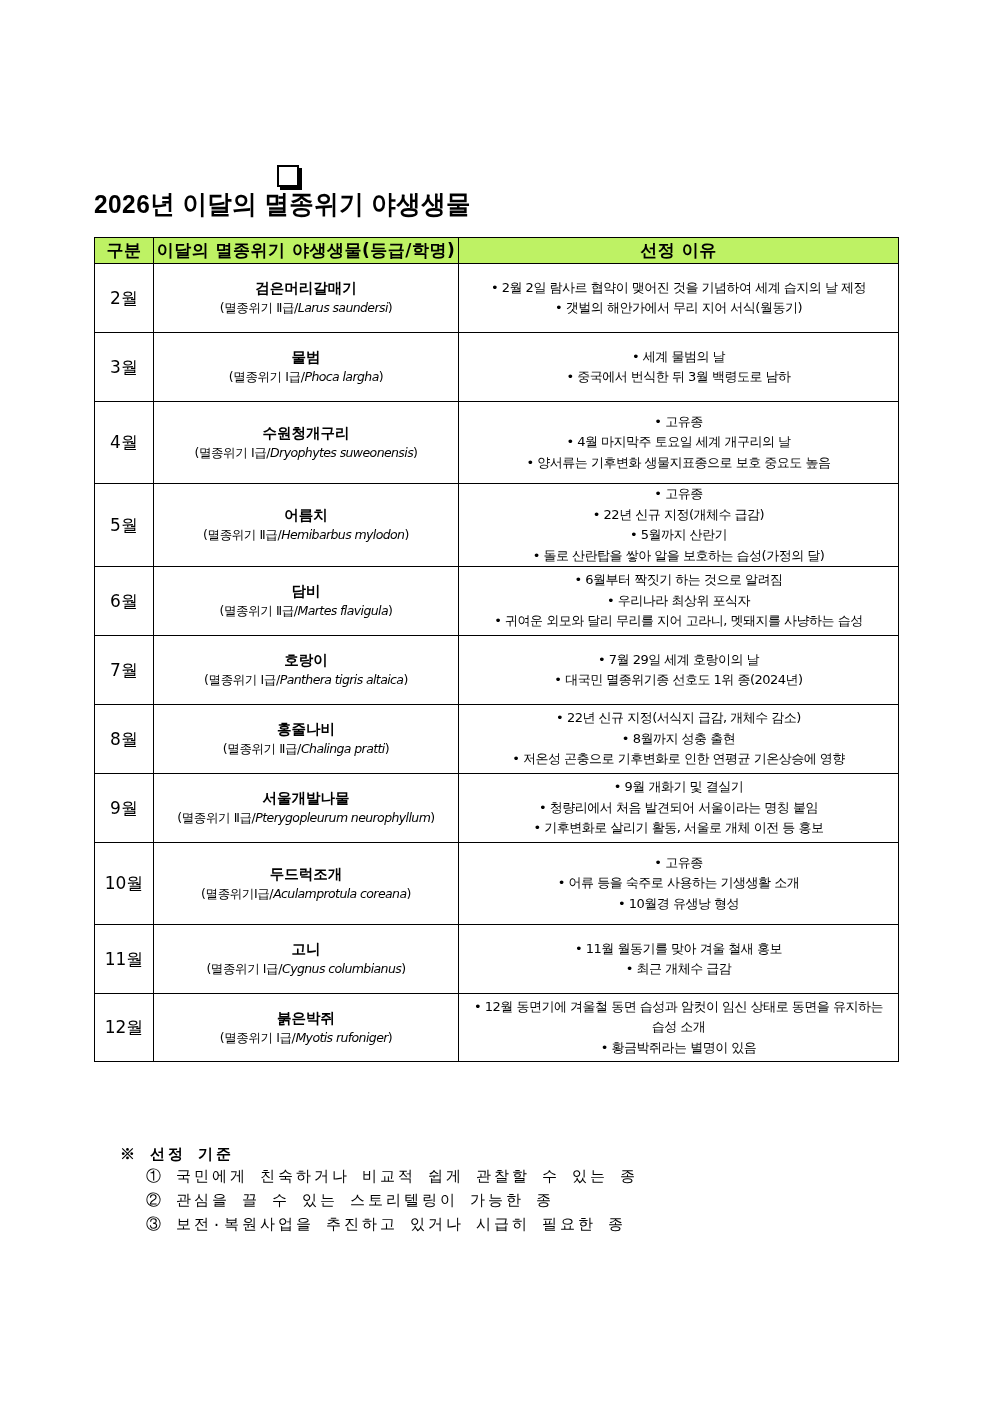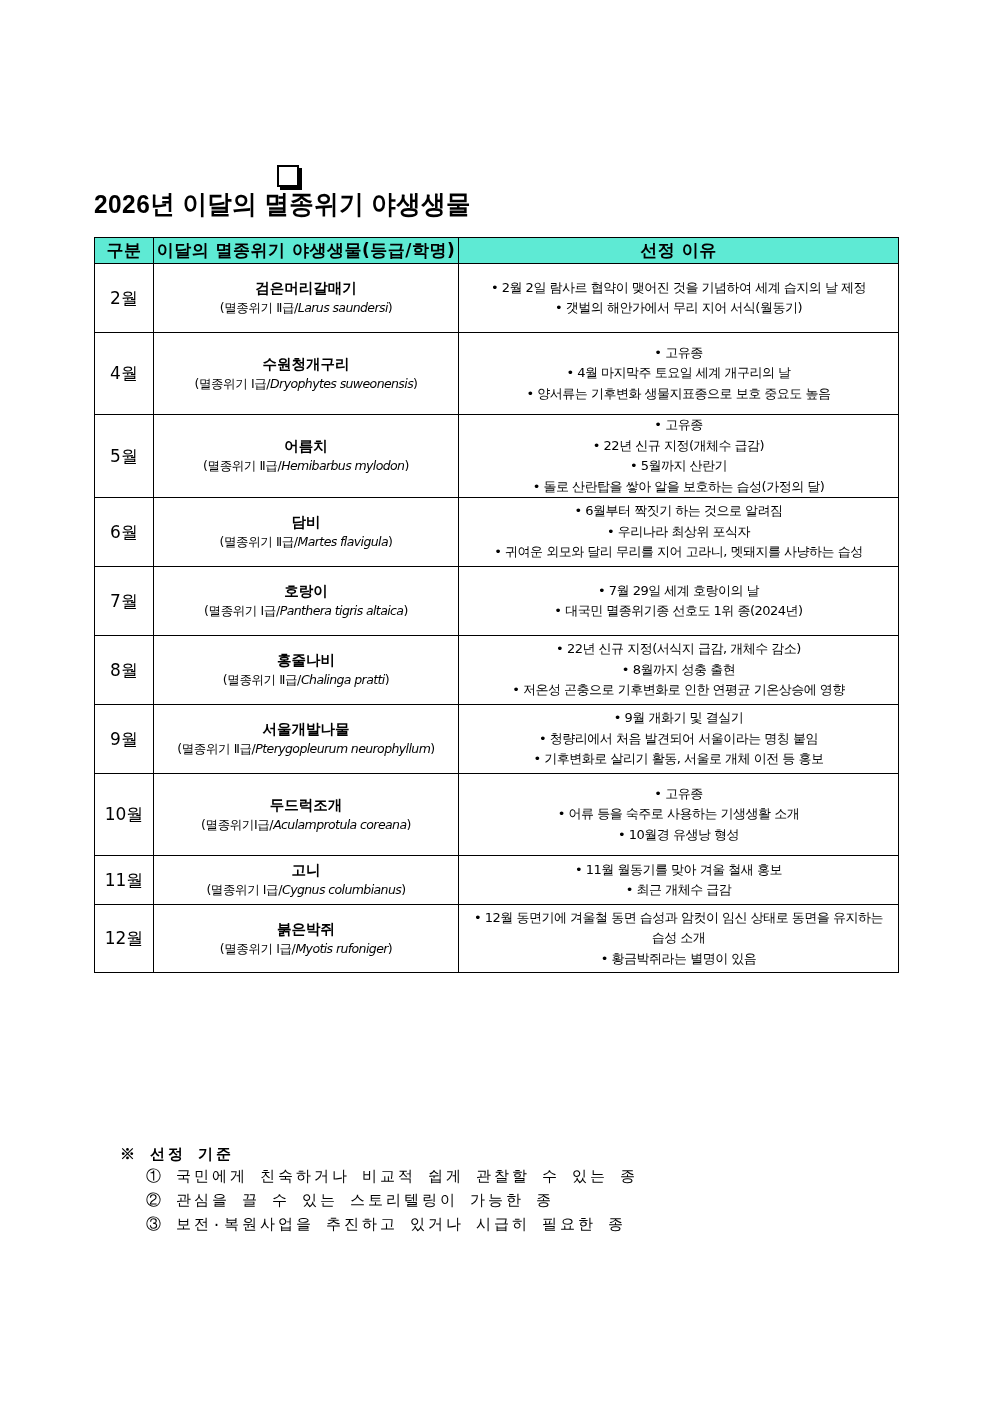--- a/index.html
+++ b/index.html
@@ -20,21 +20,21 @@
   .title .text { transform: scaleX(0.94); transform-origin: left center; white-space: nowrap; }
 
   table.main {
     position: absolute; left: 94px; top: 237px;
     width: 804px; border-collapse: collapse; table-layout: fixed;
   }
   table.main td, table.main th {
     border: 1.5px solid #000; padding: 0; text-align: center; vertical-align: middle;
   }
   table.main th {
-    background: #5eead4; font-weight: bold; font-size: 17px; height: 25px;
+    background: #bef264; font-weight: bold; font-size: 17px; height: 25px;
     letter-spacing: 0.5px; white-space: nowrap;
   }
   col.c1 { width: 59px; } col.c2 { width: 305px; } col.c3 { width: 440px; }
   td.month { font-size: 17px; }
   td.species .name { font-weight: bold; font-size: 14.5px; line-height: 20px; }
   td.species .sci { font-size: 12.5px; line-height: 20px; letter-spacing: -0.4px; }
   td.species .sci i { letter-spacing: -0.6px; }
   td.reasons { font-size: 13px; line-height: 20.5px; letter-spacing: -0.5px; }
   td.reasons div { white-space: nowrap; }
   td.reasons .wrap { white-space: normal; padding: 0 8px; }
@@ -72,20 +72,31 @@
         <td class="month">2월</td>
         <td class="species">
           <div class="name">검은머리갈매기</div>
           <div class="sci"><span>(멸종위기 Ⅱ급/</span><i>Larus saundersi</i><span>)</span></div>
         </td>
         <td class="reasons">
           <div>• 2월 2일 람사르 협약이 맺어진 것을 기념하여 세계 습지의 날 제정</div>
           <div>• 갯벌의 해안가에서 무리 지어 서식(월동기)</div>
         </td>
       </tr>
+      <tr style="height: 69px;">
+        <td class="month">3월</td>
+        <td class="species">
+          <div class="name">물범</div>
+          <div class="sci"><span>(멸종위기 Ⅰ급/</span><i>Phoca largha</i><span>)</span></div>
+        </td>
+        <td class="reasons">
+          <div>• 세계 물범의 날</div>
+          <div>• 중국에서 번식한 뒤 3월 백령도로 남하</div>
+        </td>
+      </tr>
       <tr style="height: 82px;">
         <td class="month">4월</td>
         <td class="species">
           <div class="name">수원청개구리</div>
           <div class="sci"><span>(멸종위기 Ⅰ급/</span><i>Dryophytes suweonensis</i><span>)</span></div>
         </td>
         <td class="reasons">
           <div>• 고유종</div>
           <div>•  4월 마지막주 토요일 세계 개구리의 날</div>
           <div>• 양서류는 기후변화 생물지표종으로 보호 중요도 높음</div>
@@ -156,21 +167,21 @@
         <td class="species">
           <div class="name">두드럭조개</div>
           <div class="sci"><span>(멸종위기Ⅰ급/</span><i>Aculamprotula coreana</i><span>)</span></div>
         </td>
         <td class="reasons">
           <div>• 고유종</div>
           <div>• 어류 등을 숙주로 사용하는 기생생활 소개</div>
           <div>• 10월경 유생낭 형성</div>
         </td>
       </tr>
-      <tr style="height: 49px;">
+      <tr style="height: 69px;">
         <td class="month">11월</td>
         <td class="species">
           <div class="name">고니</div>
           <div class="sci"><span>(멸종위기 Ⅰ급/</span><i>Cygnus columbianus</i><span>)</span></div>
         </td>
         <td class="reasons">
           <div>• 11월 월동기를 맞아 겨울 철새 홍보</div>
           <div>• 최근 개체수 급감</div>
         </td>
       </tr>

